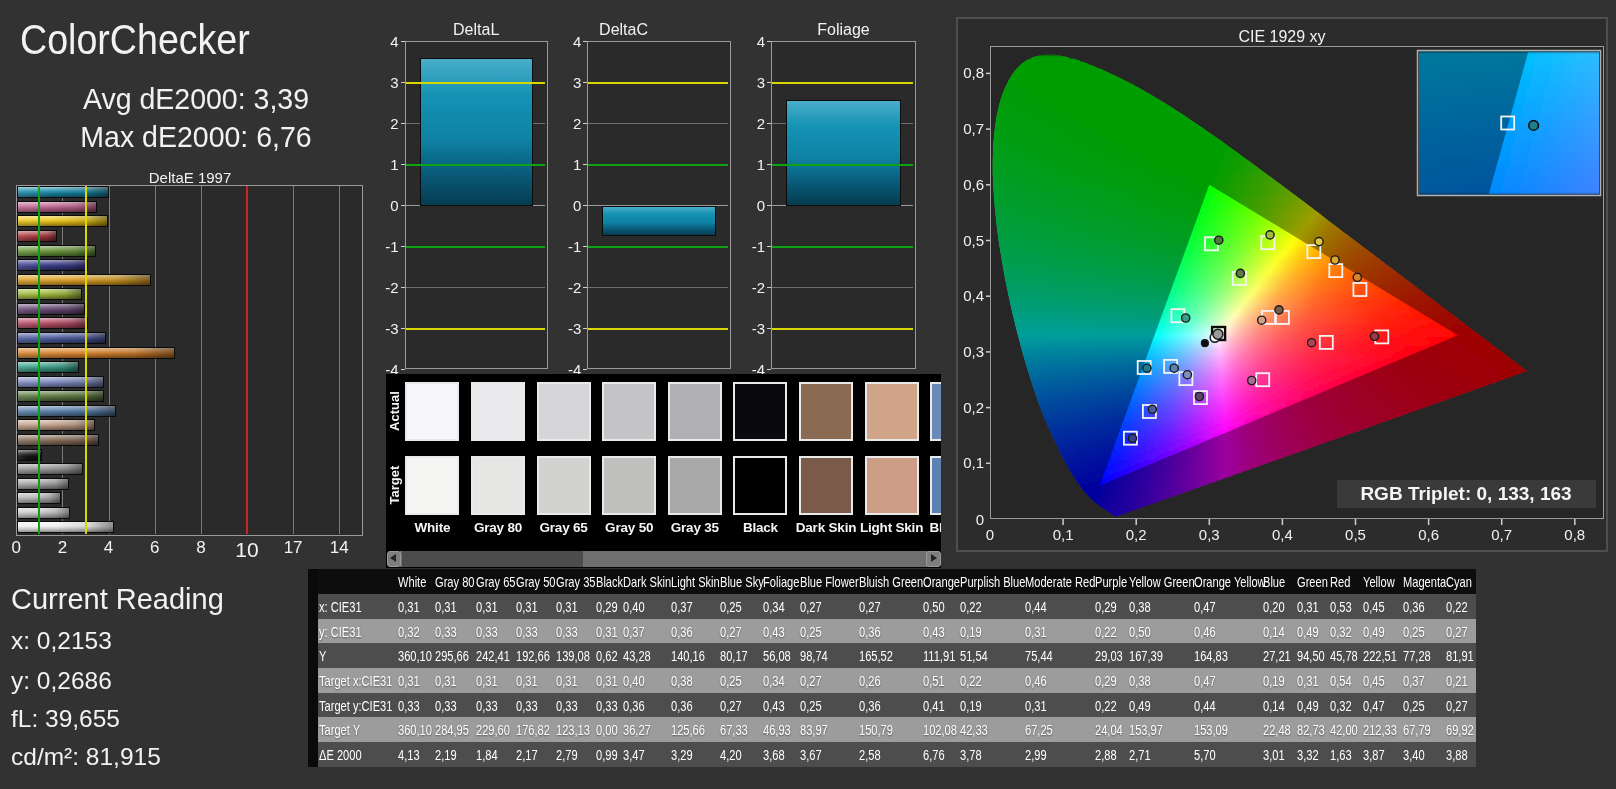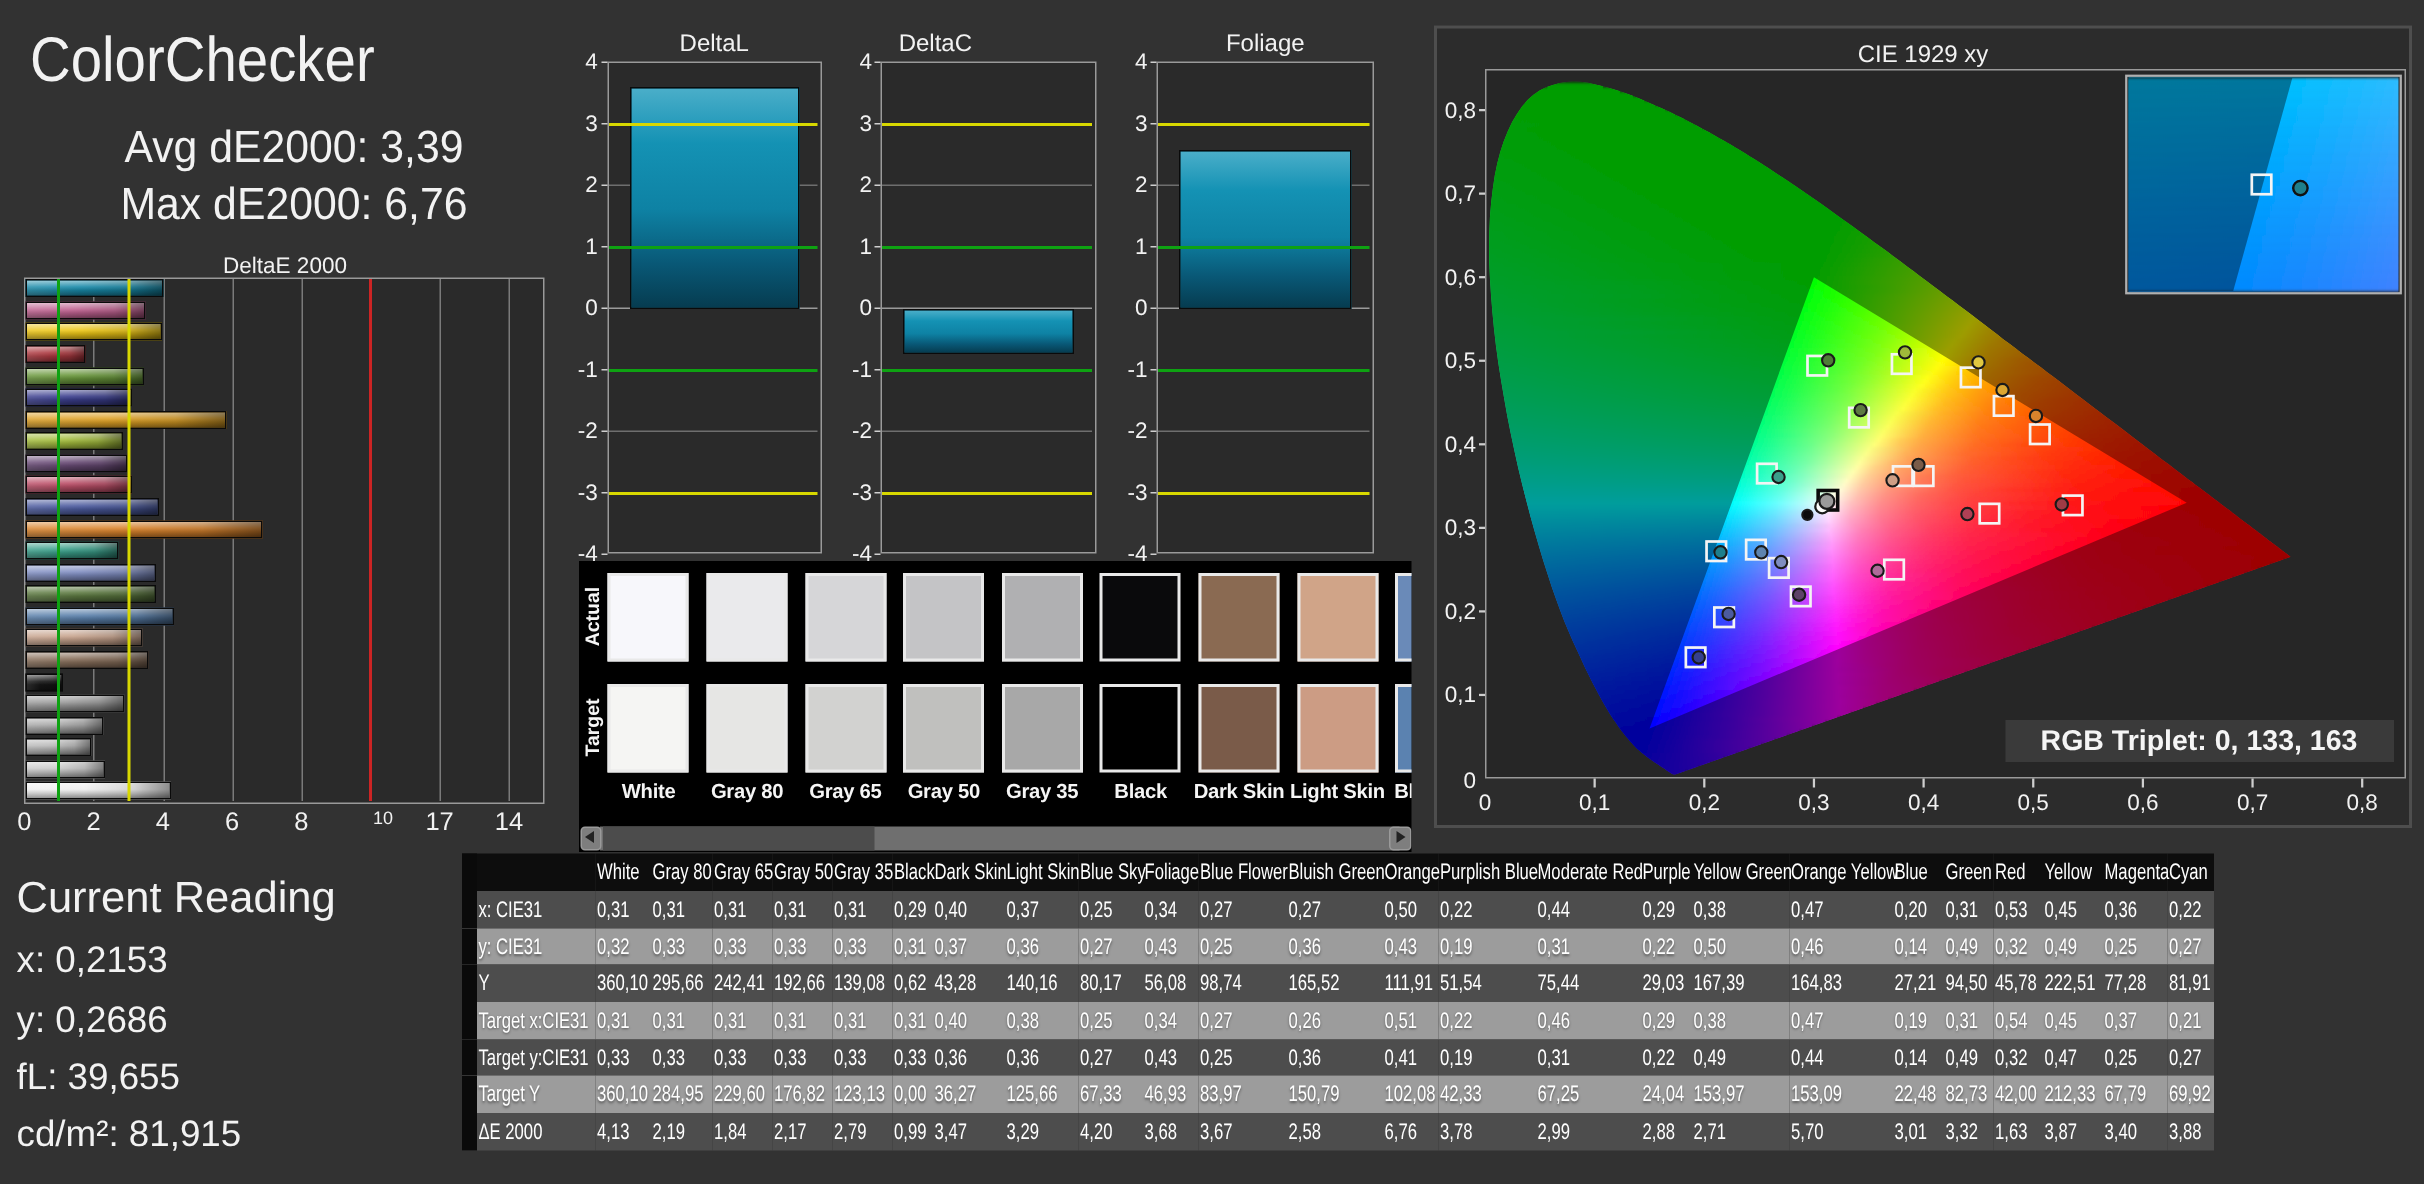--- a/index.html
+++ b/index.html
@@ -14,21 +14,21 @@
 .sw{position:absolute;border:2px solid #e9e9e9;}
 .lbl{position:absolute;color:#f5f5f5;font-weight:bold;font-size:14px;text-align:center;white-space:nowrap;}
 table{border-collapse:collapse;table-layout:fixed;}
 td{overflow:visible;white-space:nowrap;font-size:15px;color:#fff;
 vertical-align:middle;padding:0 0 0 1px;}
 .cs{display:inline-block;transform:scaleX(0.74);transform-origin:0 50%;white-space:nowrap;}
 </style></head><body>
 <div class="t" style="left:20px;top:16px;font-size:42px;transform:scaleX(.895);transform-origin:0 50%;">ColorChecker</div>
 <div class="t" style="left:0;top:82px;width:392px;text-align:center;font-size:30px;transform:scaleX(.95);">Avg dE2000: 3,39</div>
 <div class="t" style="left:0;top:120px;width:392px;text-align:center;font-size:30px;transform:scaleX(.95);">Max dE2000: 6,76</div>
-<div class="t" style="left:0;top:169px;width:380px;text-align:center;font-size:15px;">DeltaE 2000</div>
+<div class="t" style="left:0;top:169px;width:380px;text-align:center;font-size:15px;">DeltaE 1997</div>
 <div class="box" style="left:16px;top:185px;width:345px;height:349px;"></div>
 <div class="gl" style="left:62.4px;top:186px;width:1px;height:348px;background:#7a7a7a;"></div>
 <div class="gl" style="left:108.6px;top:186px;width:1px;height:348px;background:#7a7a7a;"></div>
 <div class="gl" style="left:154.7px;top:186px;width:1px;height:348px;background:#7a7a7a;"></div>
 <div class="gl" style="left:200.9px;top:186px;width:1px;height:348px;background:#7a7a7a;"></div>
 <div class="gl" style="left:293.1px;top:186px;width:1px;height:348px;background:#7a7a7a;"></div>
 <div class="gl" style="left:339.3px;top:186px;width:1px;height:348px;background:#7a7a7a;"></div>
 <div class="bar" style="left:17px;top:186.3px;width:89.5px;height:10px;background-color:#1889a8;"></div>
 <div class="bar" style="left:17px;top:200.9px;width:78.4px;height:10px;background-color:#c06291;"></div>
 <div class="bar" style="left:17px;top:215.4px;width:89.3px;height:10px;background-color:#ecc515;"></div>
@@ -54,21 +54,21 @@
 <div class="bar" style="left:17px;top:506.8px;width:50.5px;height:10px;background-color:#c9c9c9;"></div>
 <div class="bar" style="left:17px;top:521.4px;width:95.3px;height:10px;background-color:#efefef;"></div>
 <div class="gl" style="left:38.4px;top:186px;width:2px;height:348px;background:#0ea212;"></div>
 <div class="gl" style="left:84.5px;top:186px;width:2px;height:348px;background:#d8d800;"></div>
 <div class="gl" style="left:246.0px;top:186px;width:2px;height:348px;background:#cc2424;"></div>
 <div class="t" style="left:1.3px;top:538px;width:30px;text-align:center;font-size:17px;">0</div>
 <div class="t" style="left:47.4px;top:538px;width:30px;text-align:center;font-size:17px;">2</div>
 <div class="t" style="left:93.6px;top:538px;width:30px;text-align:center;font-size:17px;">4</div>
 <div class="t" style="left:139.7px;top:538px;width:30px;text-align:center;font-size:17px;">6</div>
 <div class="t" style="left:185.9px;top:538px;width:30px;text-align:center;font-size:17px;">8</div>
-<div class="t" style="left:232.0px;top:538px;width:30px;text-align:right;font-size:12px;">10</div>
+<div class="t" style="left:232.0px;top:538px;width:30px;text-align:center;font-size:21px;">10</div>
 <div class="t" style="left:278.1px;top:538px;width:30px;text-align:center;font-size:17px;">17</div>
 <div class="t" style="left:324.3px;top:538px;width:30px;text-align:center;font-size:17px;">14</div>
 <div class="t" style="left:416.2px;top:21px;width:120px;text-align:center;font-size:16px;">DeltaL</div>
 <div class="box" style="left:404.5px;top:41px;width:141.5px;height:326px;"></div>
 <div class="gl" style="left:405.5px;top:123.1px;width:139.5px;height:1px;background:#6e6e6e;"></div>
 <div class="gl" style="left:405.5px;top:287.1px;width:139.5px;height:1px;background:#6e6e6e;"></div>
 <div class="gl" style="left:405.5px;top:205.1px;width:139.5px;height:1px;background:#9a9a9a;"></div>
 <div class="t" style="left:362.5px;top:360.6px;width:36px;text-align:right;font-size:15px;">-4</div>
 <div class="gl" style="left:400.5px;top:369.1px;width:4px;height:1px;background:#cfcfcf;"></div>
 <div class="t" style="left:362.5px;top:319.6px;width:36px;text-align:right;font-size:15px;">-3</div>

